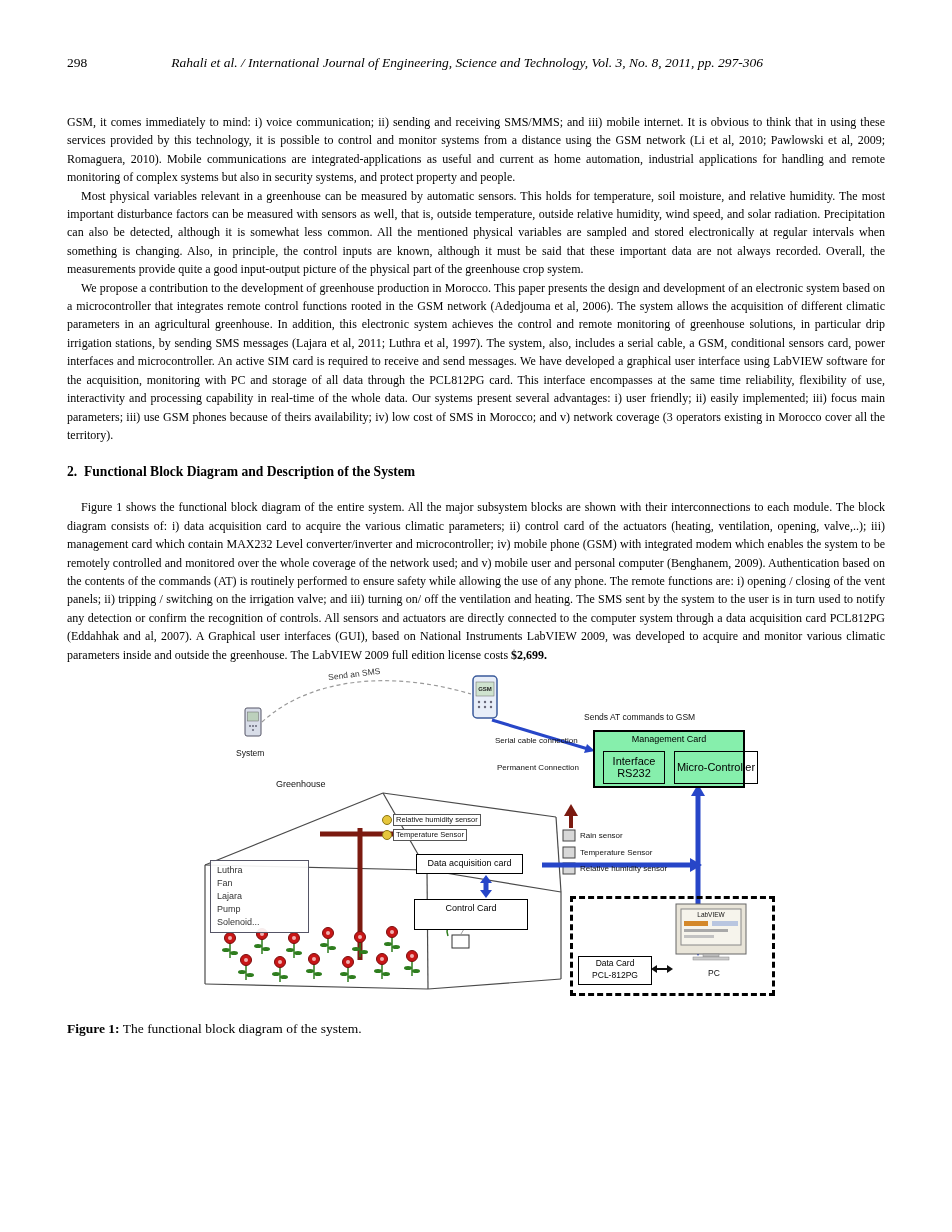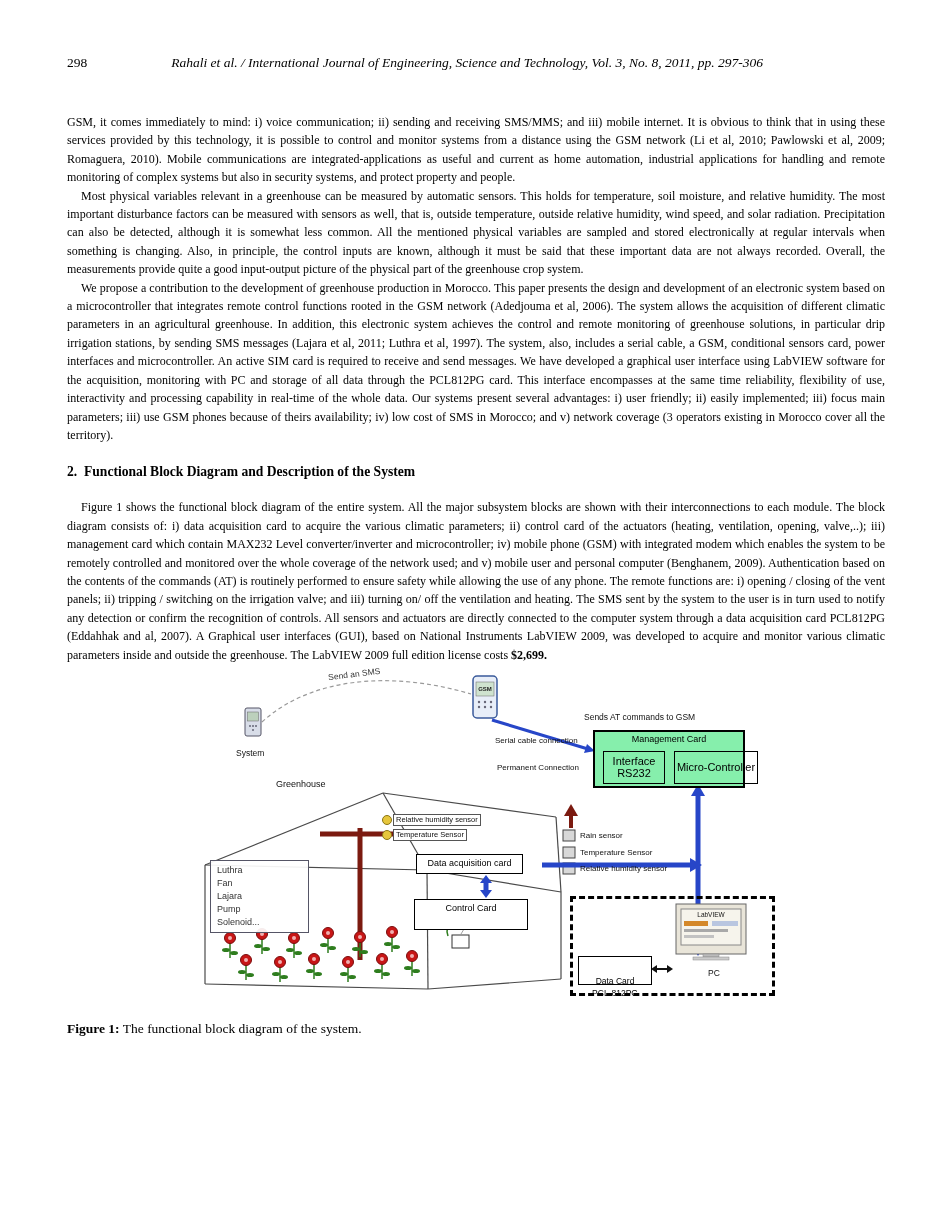--- a/index.html
+++ b/index.html
@@ -48,21 +48,21 @@
   .lbl-soil { left:249px; top:254px; font-size:7.5px; }
   .lbl-rain  { left:390px; top:163px; font-size:8px; }
   .lbl-otemp { left:390px; top:180px; font-size:8px; }
   .lbl-orh   { left:390px; top:196px; font-size:8px; }
   .lbl-pc    { left:518px; top:300px; font-size:8.5px; }
 
   .box { position:absolute; background:#fff; border:1.5px solid #000; text-align:center;
          font-family:"Liberation Sans", sans-serif; }
   .box-daq     { left:226px; top:186px; width:107px; height:20px; font-size:9px; line-height:17px; }
   .box-control { left:224px; top:231px; width:114px; height:31px; font-size:9px; line-height:16px; }
-  .box-datacard{ left:388px; top:288px; width:74px; height:29px; font-size:8.5px; line-height:12px; padding-top:18px; }
+  .box-datacard{ left:388px; top:288px; width:74px; height:29px; font-size:8.5px; line-height:12px; padding-top:0; }
 
   .box-mgmt { position:absolute; left:403px; top:62px; width:152px; height:58px;
               border:2px solid #000; background:#86efac; font-family:"Liberation Sans", sans-serif; }
   .box-mgmt .title { text-align:center; font-size:9px; margin-top:2px; }
   .box-mgmt .inner { position:absolute; border:1px solid #000; font-size:11px;
                      display:flex; align-items:center; justify-content:center; text-align:center; }
   .inner-rs232 { left:8px;  top:19px; width:62px; height:33px; }
   .inner-micro { left:79px; top:19px; width:84px; height:33px; }
 
   .box-actuators { position:absolute; left:20px; top:192px; width:99px; height:73px;

